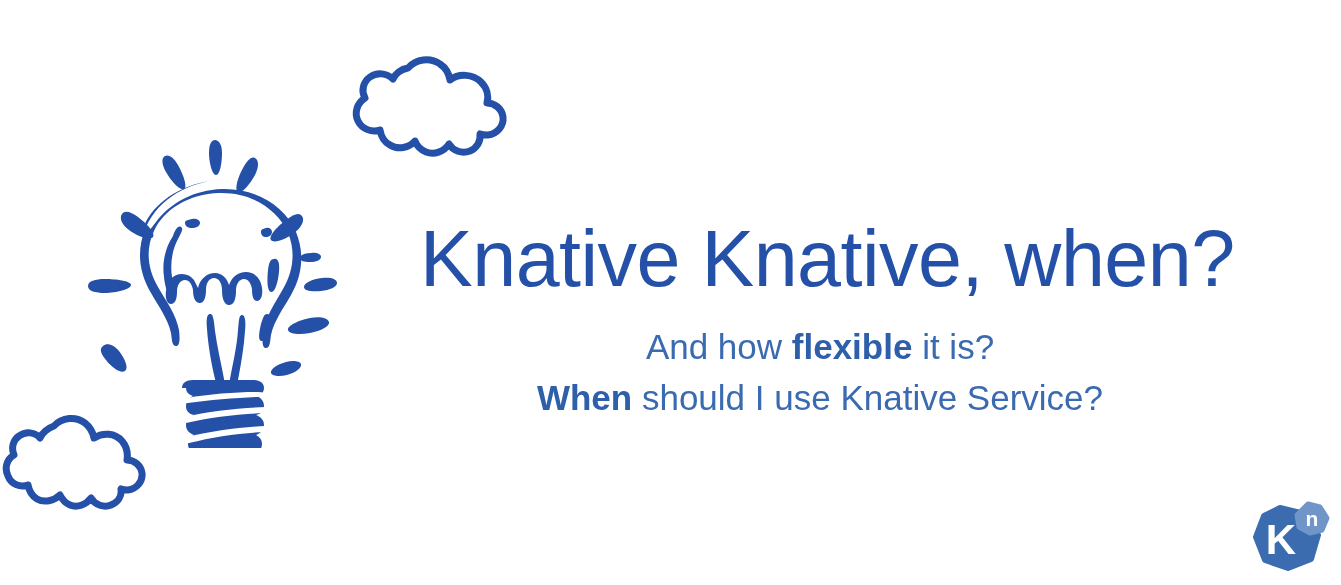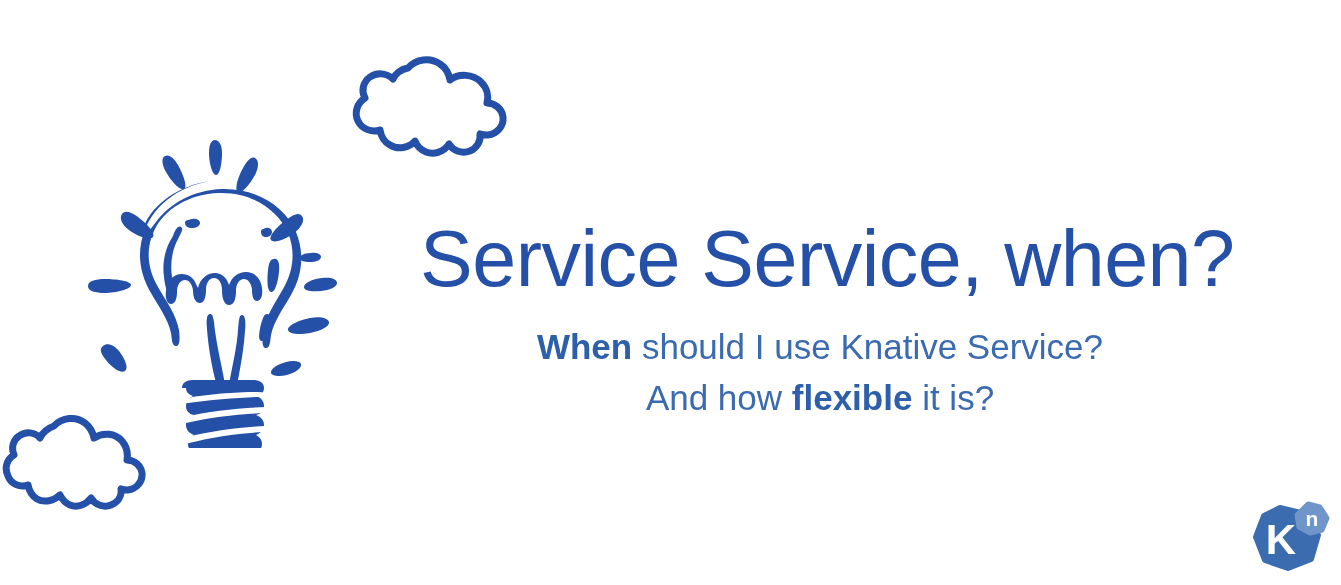--- a/index.html
+++ b/index.html
@@ -209,24 +209,24 @@
                c-5 -3 -8 -9 -9 -14
                c-8 3 -17 -1 -20 -9
                c-4 -8 -1 -17 6 -21
                c-3 -7 -1 -15 5 -19
                c7 -5 16 -4 21 2
                c2 -5 8 -10 14 -12 Z" fill="none" stroke="#2550a8" stroke-width="7" stroke-linecap="round" stroke-linejoin="round"></path>
     </svg>
   </div>
 
   <div class="headline">
-    <h1 class="title">Service Service, when?</h1>
+    <h1 class="title">Knative Knative, when?</h1>
     <div class="subtitle">
+      <div><span>And how </span><span class="em">flexible</span><span> it is?</span></div>
       <div><span class="em">When</span><span> should I use Knative Service?</span></div>
-      <div><span>And how </span><span class="em">flexible</span><span> it is?</span></div>
     </div>
   </div>
 
   <div class="logo">
     <svg viewBox="0 0 82 76" width="82" height="76" xmlns="http://www.w3.org/2000/svg">
 
       <path d="M32 8 L57 14 L70 35 L63 59 L40 68 L17 60 L8 37 L16 16 Z" fill="#3c6cb0" stroke="#3c6cb0" stroke-width="6" stroke-linejoin="round"></path>
 
       <path d="M60 4 L72 7 L79 18 L74 30 L62 33 L51 27 L49 15 Z" fill="#6f95c9" stroke="#6f95c9" stroke-width="5" stroke-linejoin="round"></path>
       <text x="33" y="54" font-family="Liberation Sans, sans-serif" font-size="42" font-weight="700" fill="#ffffff" text-anchor="middle">K</text>

